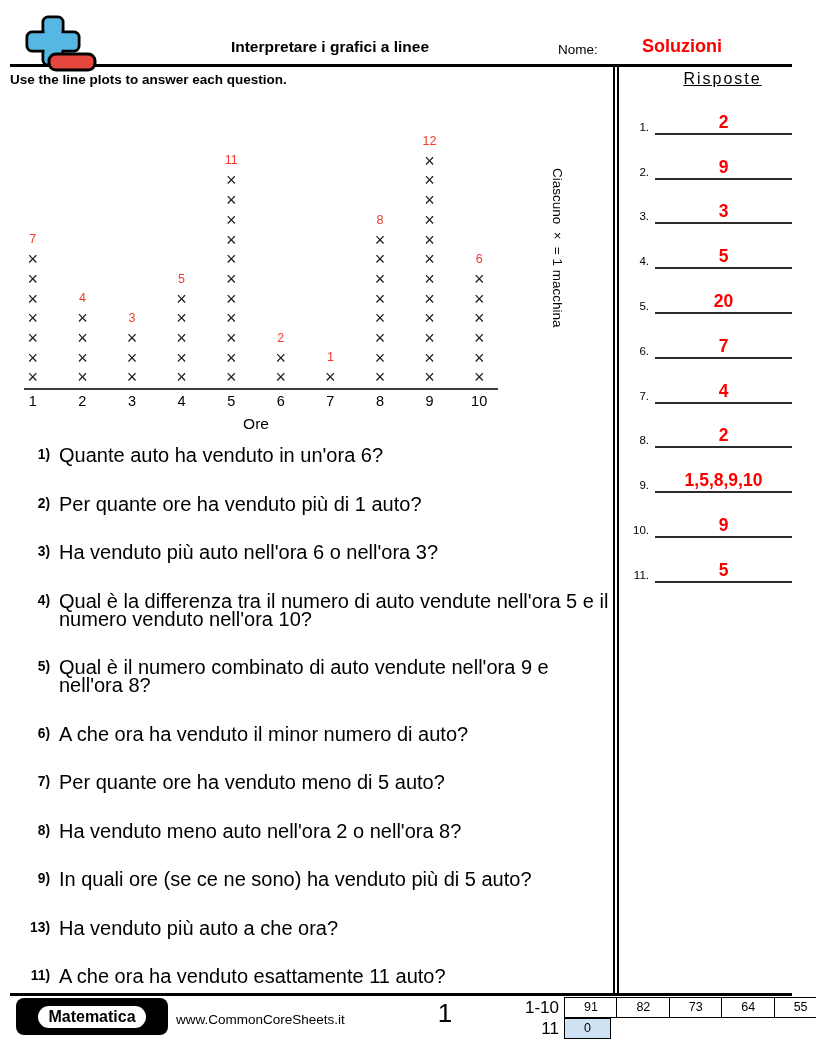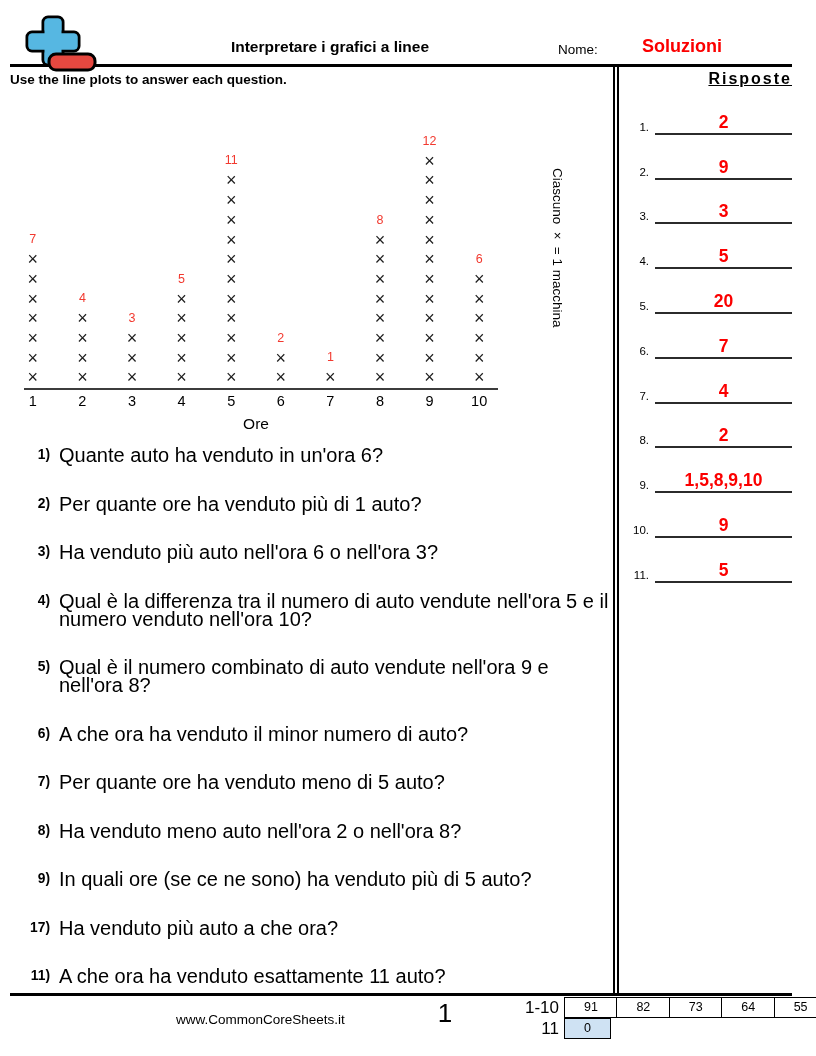--- a/index.html
+++ b/index.html
@@ -37,21 +37,21 @@
   .xlabel{width:496px;text-align:center;margin-top:6px;font-size:15.5px;}
   .chart-key{position:absolute;left:550px;top:168px;height:200px;
     writing-mode:vertical-rl;text-orientation:mixed;font-size:13.5px;white-space:nowrap;}
 
   
   .separator{position:absolute;left:613px;top:66px;height:927px;width:6px;
     border-left:2px solid #000;border-right:2px solid #000;}
 
   
   .answers-panel{position:absolute;left:625px;top:70px;width:167px;}
-  .answers-title{margin-left:28px;text-align:right;font-size:16px;font-weight:bold;
+  .answers-title{margin-left:28px;text-align:center;font-size:16px;font-weight:normal;
     letter-spacing:2px;text-decoration:underline;}
   .answers-list{margin-top:2px;}
   .ans-row{height:44.8px;display:flex;align-items:flex-end;}
   .ans-num{width:24px;text-align:right;font-size:11.5px;line-height:15px;flex:0 0 auto;}
   .ans-line{flex:1;margin-left:6px;border-bottom:2px solid #2b2b2b;text-align:center;}
   .ans-val{font-size:17.5px;font-weight:bold;color:var(--accent-red);line-height:22px;display:inline-block;}
 
   
   .questions{position:absolute;left:10px;top:446px;width:604px;}
   .q-row{display:flex;margin-bottom:30.5px;}
@@ -289,30 +289,33 @@
       </div>
       <div class="q-row">
         <div class="q-num">8)</div>
         <div class="q-text">Ha venduto meno auto nell'ora 2 o nell'ora 8?</div>
       </div>
       <div class="q-row">
         <div class="q-num">9)</div>
         <div class="q-text">In quali ore (se ce ne sono) ha venduto più di 5 auto?</div>
       </div>
       <div class="q-row">
-        <div class="q-num">17)</div>
+        <div class="q-num">13)</div>
         <div class="q-text">Ha venduto più auto a che ora?</div>
       </div>
       <div class="q-row">
         <div class="q-num">11)</div>
         <div class="q-text">A che ora ha venduto esattamente 11 auto?</div>
       </div>
     </div>
 
   <div class="footer-line"></div>
+  <div class="brand-badge">
+    <span class="brand-pill">Matematica</span>
+  </div>
   <div class="site-url">www.CommonCoreSheets.it</div>
   <div class="page-num">1</div>
   <div class="score-table" id="score-table">
       <div class="score-row">
         <div class="score-label">1-10</div>
         <div class="score-cells">
           <div class="score-cell">91</div>
           <div class="score-cell">82</div>
           <div class="score-cell">73</div>
           <div class="score-cell">64</div>

